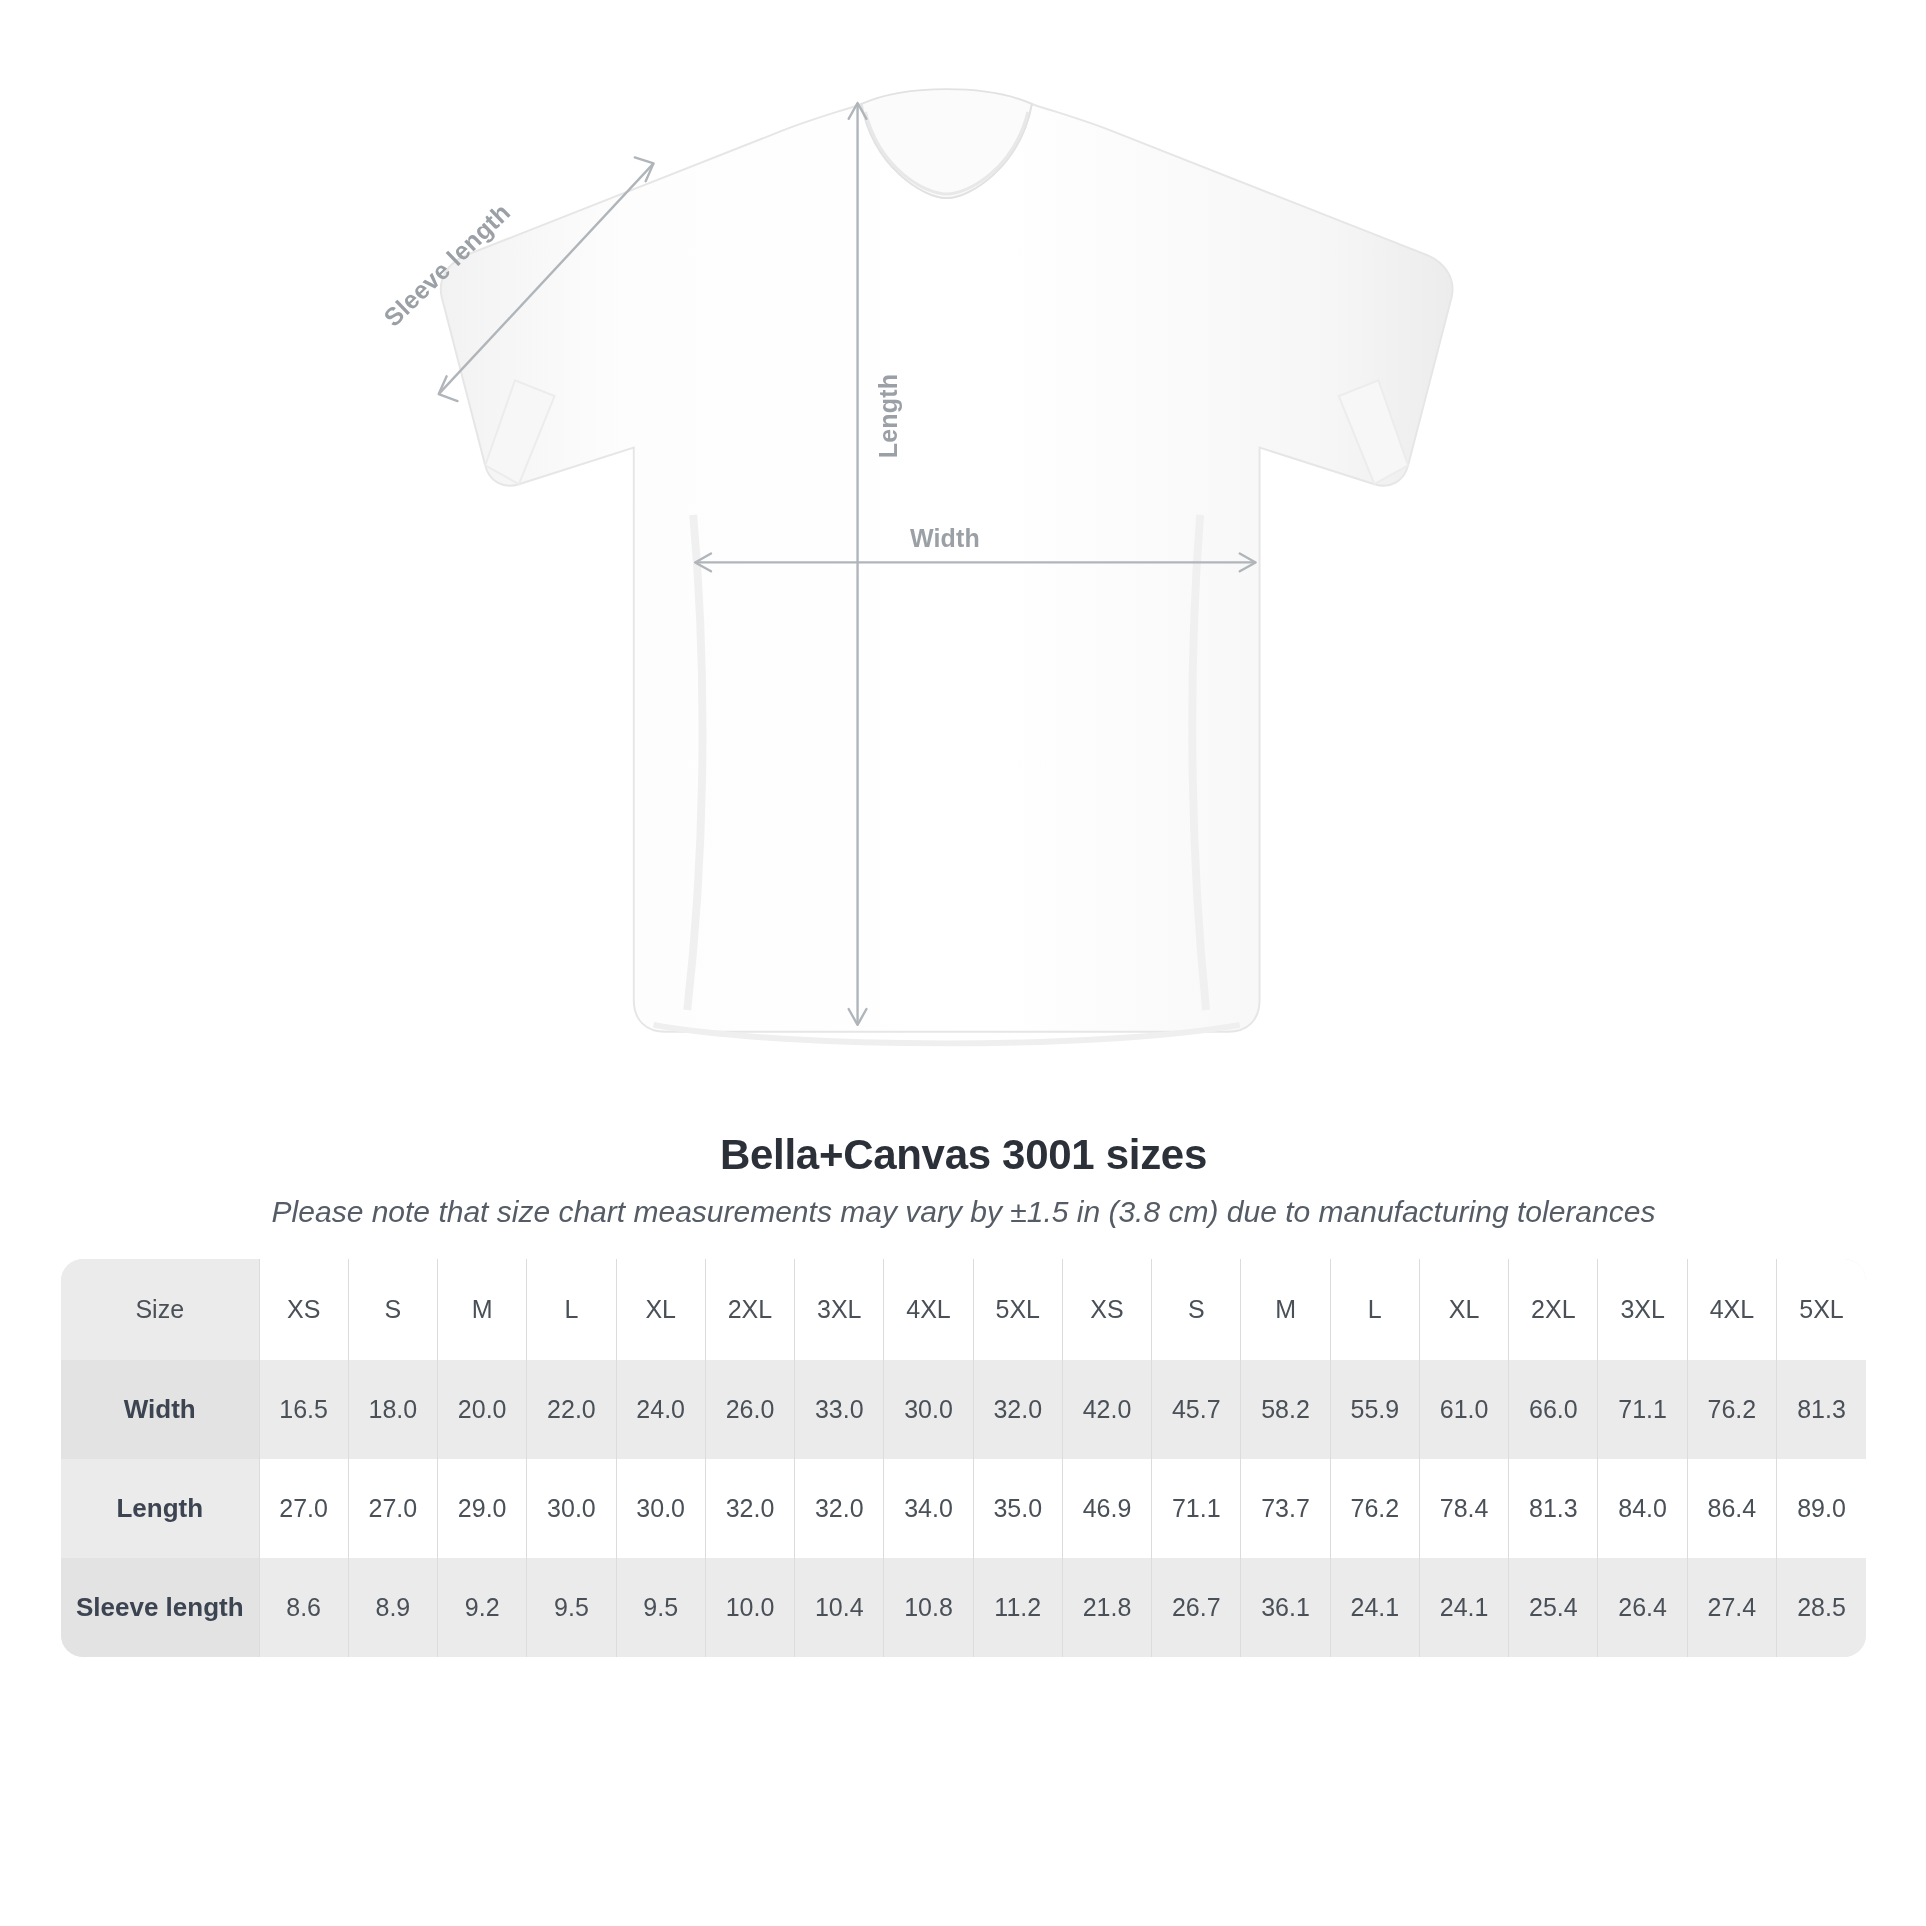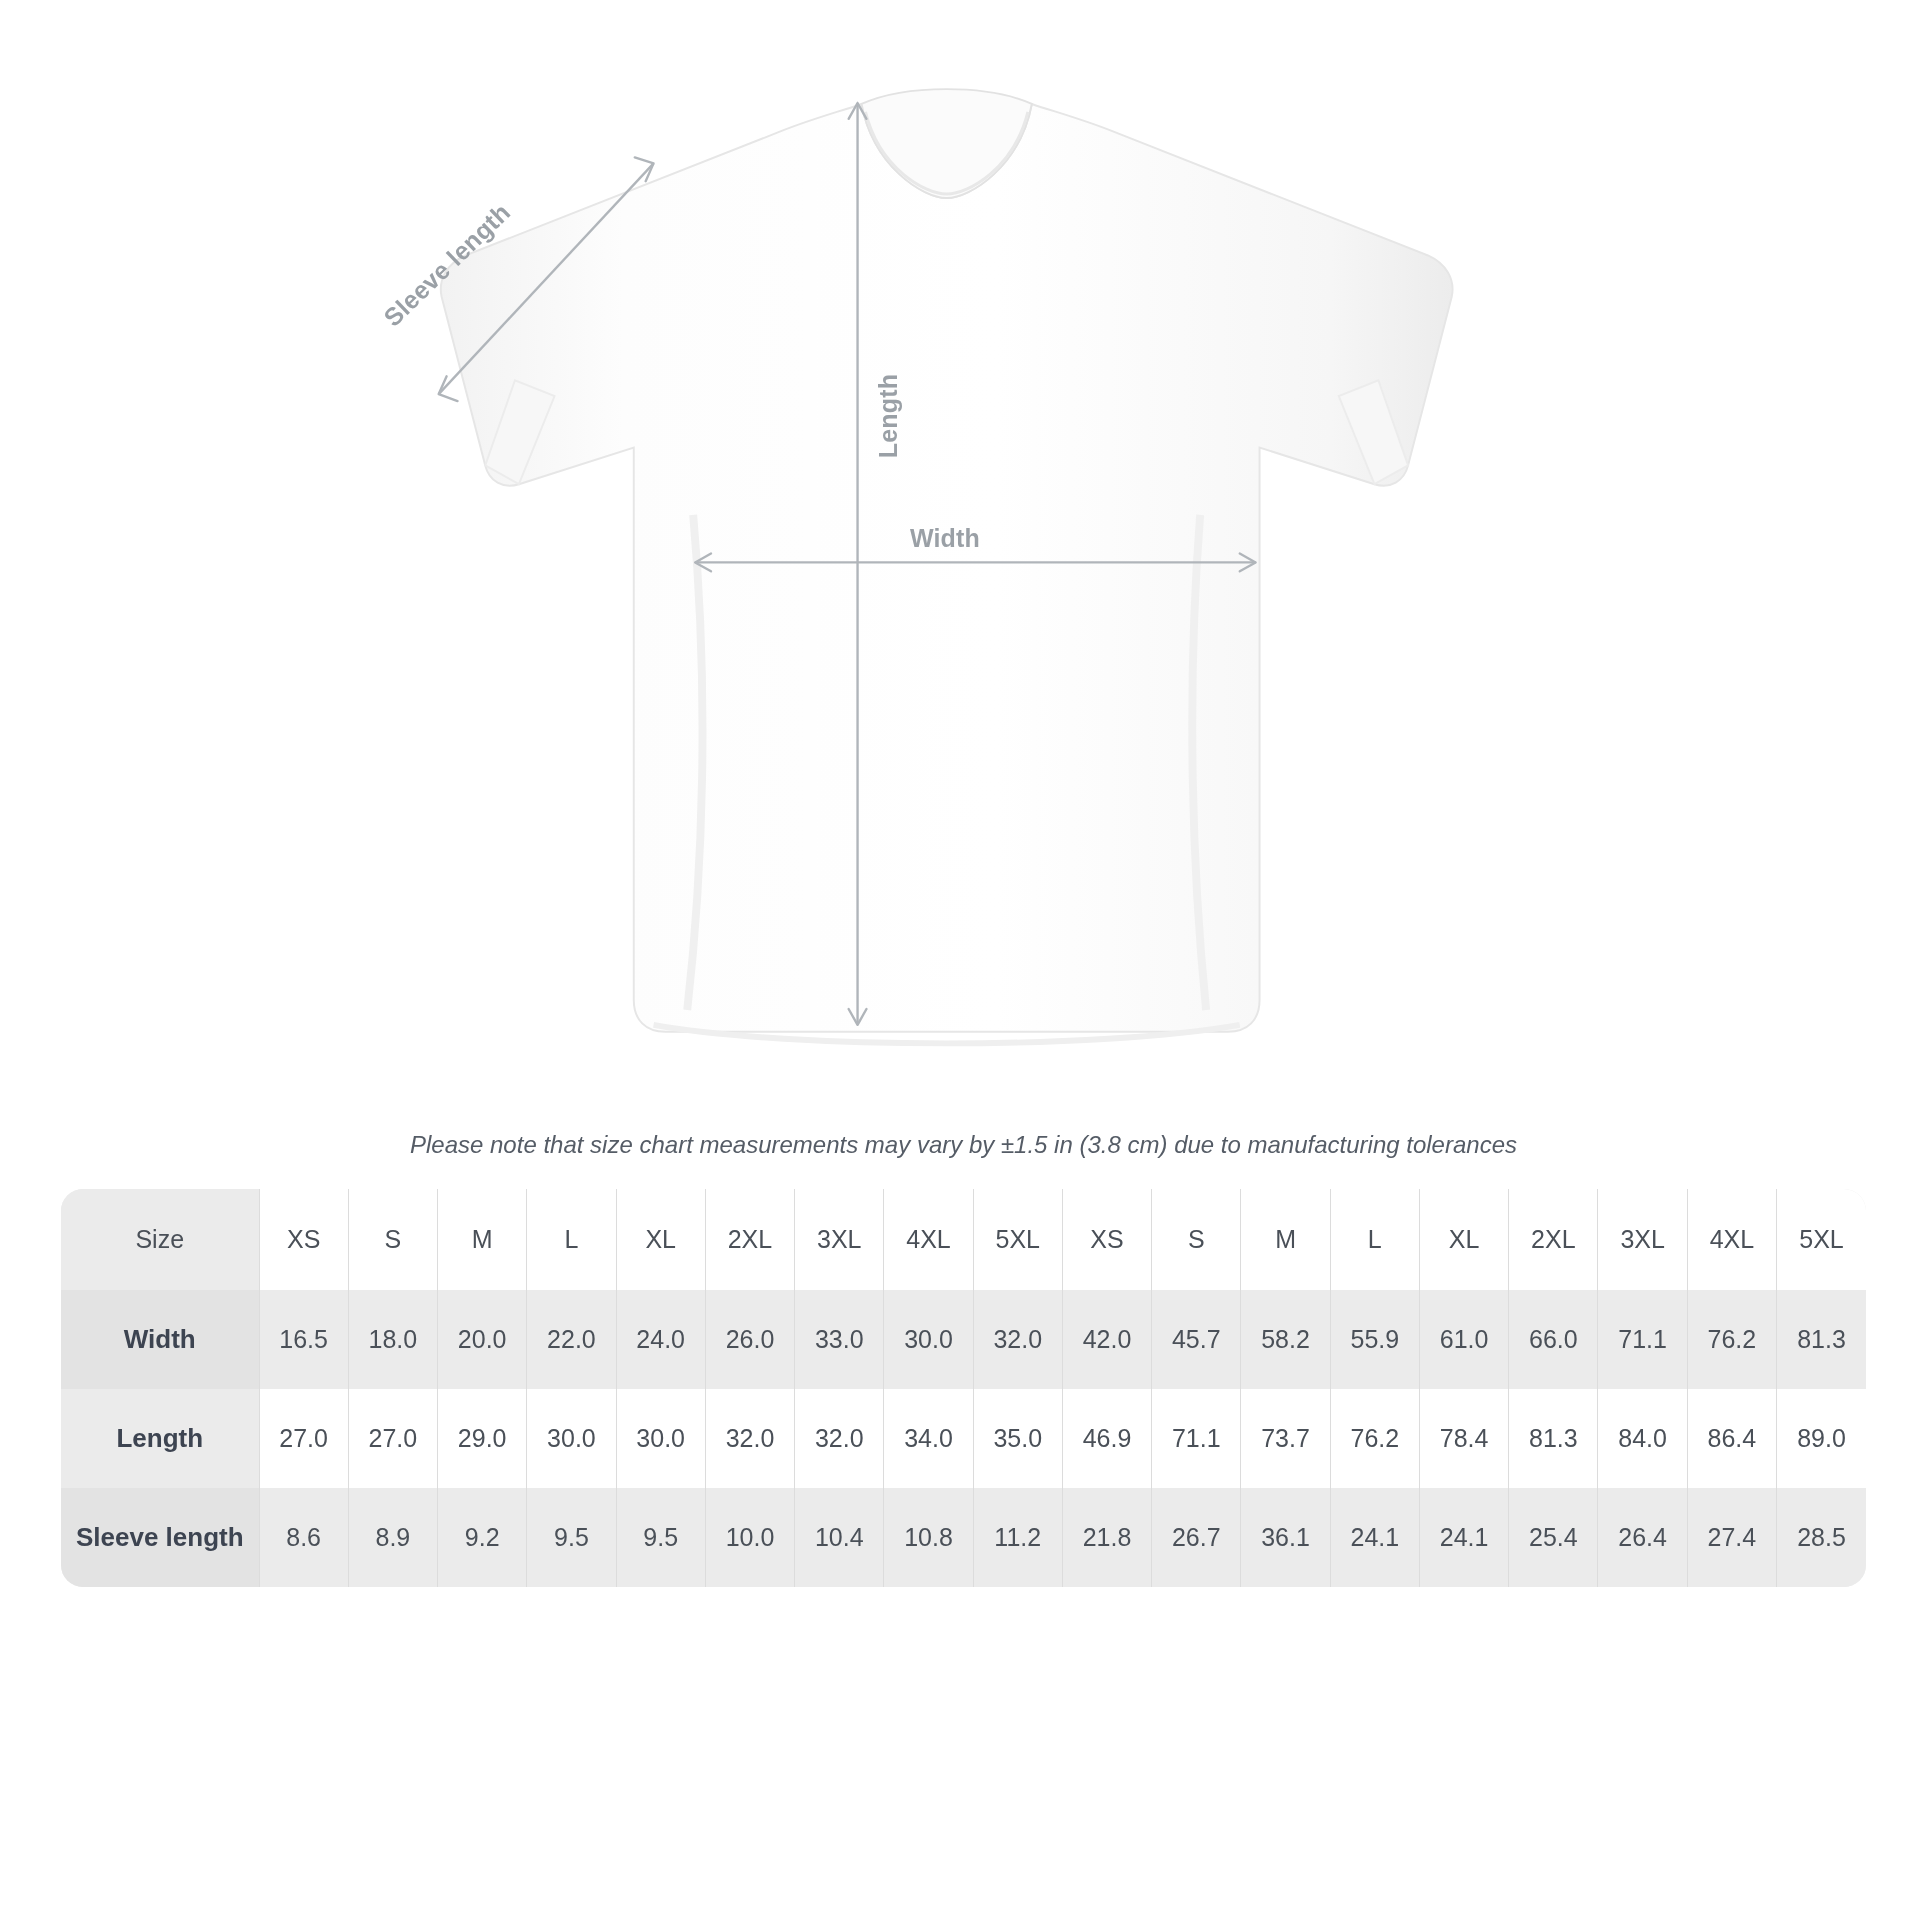--- a/index.html
+++ b/index.html
@@ -61,24 +61,24 @@
     text-align: center;
     margin-top: 22px;
   }
   .chart-title {
     font-size: 42px;
     font-weight: bold;
     color: #2b3039;
     letter-spacing: -0.3px;
   }
   .chart-note {
-    font-size: 24px;
+    font-size: 30px;
     font-style: italic;
     color: #555c66;
-    margin-top: 8px;
+    margin-top: 16px;
   }
 
   
   .table-wrap {
     margin: 30px 61px 0 61px;
     border-radius: 22px;
     overflow: hidden;
     background: #ebebeb;
   }
   table.size-table {
@@ -211,20 +211,21 @@
         <path d="M1268 568 l -16 -9 M1268 568 l -16 9" stroke-linecap="round"></path>
       </g>
     </svg>
 
     <div class="dim-label sleeve">Sleeve length</div>
     <div class="dim-label length">Length</div>
     <div class="dim-label width">Width</div>
   </div>
 
   <div class="heading-block">
+    <div class="chart-title">Bella+Canvas 3001 sizes</div>
     <div class="chart-note">Please note that size chart measurements may vary by ±1.5 in (3.8 cm) due to manufacturing tolerances</div>
   </div>
 
   <div class="table-wrap">
     <table class="size-table">
       <colgroup>
         <col style="width:198px">
         <col span="9">
         <col span="9">
       </colgroup>

